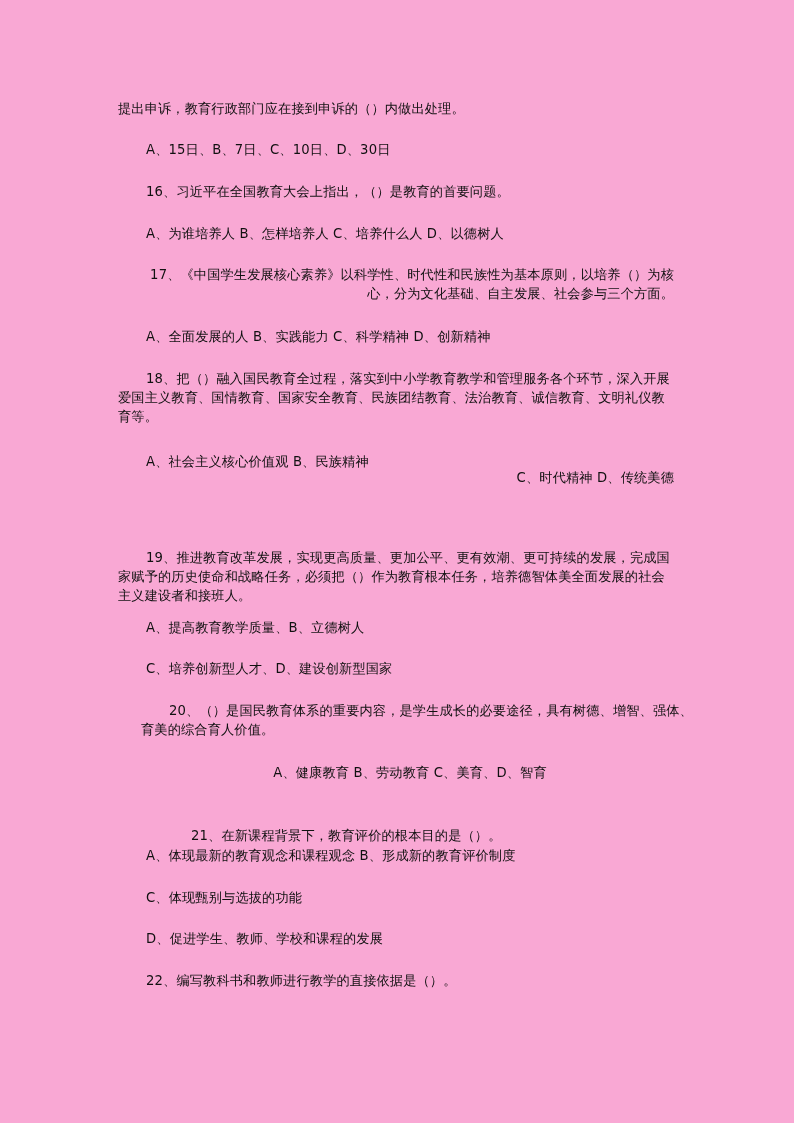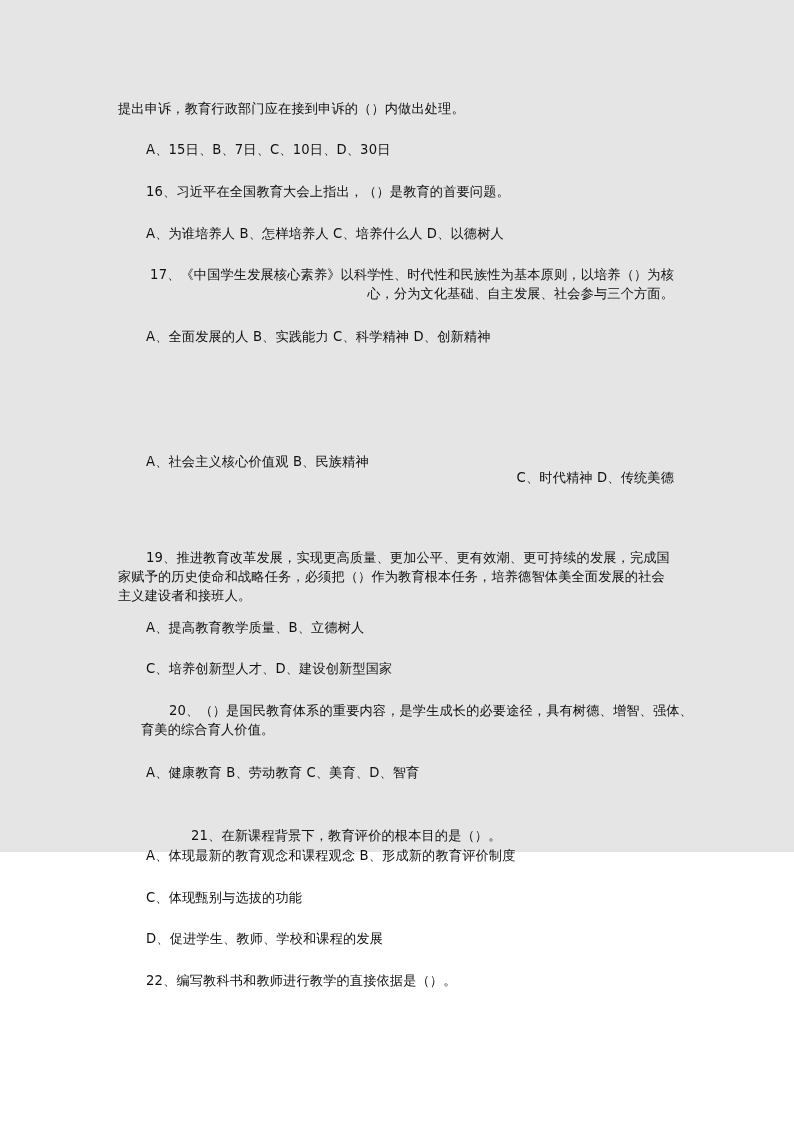--- a/index.html
+++ b/index.html
@@ -2,22 +2,22 @@
 <html><head>
   <meta charset="utf-8">
   <style>
     html, body { margin: 0; padding: 0; background: #ffffff; }
     body {
       width: 794px; height: 1123px; position: relative; overflow: hidden;
       font-family: "DejaVu Sans", "Liberation Sans", sans-serif;
       color: #111111;
     }
     .page {
-      position: absolute; left: 0; top: 0; width: 794px; height: 852px;
-      background: #e5e5e5;
+      position: absolute; left: 0; top: 0; width: 794px; height: 1123px;
+      background: #f9a8d4;
     }
     .p {
       position: absolute;
       left: 118px;
       width: 556px;
       font-size: 13.2px;
       line-height: 19px;
       letter-spacing: 0.15px;
       white-space: normal;
       word-break: break-all;
@@ -28,25 +28,26 @@
 </head>
 <body>
 
 <div class="page">
   <div class="p" style="top:99px;">提出申诉，教育行政部门应在接到申诉的（）内做出处理。</div>
   <div class="p opt" style="top:140px;">A、15日、B、7日、C、10日、D、30日</div>
   <div class="p opt" style="top:182px;">16、习近平在全国教育大会上指出，（）是教育的首要问题。</div>
   <div class="p opt" style="top:224px;">A、为谁培养人 B、怎样培养人 C、培养什么人 D、以德树人</div>
   <div class="p indent" style="top:265px;text-align:right;">17、《中国学生发展核心素养》以科学性、时代性和民族性为基本原则，以培养（）为核心，分为文化基础、自主发展、社会参与三个方面。</div>
   <div class="p opt" style="top:327px;">A、全面发展的人 B、实践能力 C、科学精神 D、创新精神</div>
+  <div class="p indent" style="top:369px;">18、把（）融入国民教育全过程，落实到中小学教育教学和管理服务各个环节，深入开展爱国主义教育、国情教育、国家安全教育、民族团结教育、法治教育、诚信教育、文明礼仪教育等。</div>
   <div class="p opt" style="top:452px;">A、社会主义核心价值观 B、民族精神</div>
   <div class="p opt" style="top:468px;text-align:right;">C、时代精神 D、传统美德</div>
   <div class="p indent" style="top:548px;">19、推进教育改革发展，实现更高质量、更加公平、更有效潮、更可持续的发展，完成国家赋予的历史使命和战略任务，必须把（）作为教育根本任务，培养德智体美全面发展的社会主义建设者和接班人。</div>
   <div class="p opt" style="top:618px;">A、提高教育教学质量、B、立德树人</div>
   <div class="p opt" style="top:659px;">C、培养创新型人才、D、建设创新型国家</div>
   <div class="p indent" style="top:701px;margin-left:23px;">20、（）是国民教育体系的重要内容，是学生成长的必要途径，具有树德、增智、强体、育美的综合育人价值。</div>
-  <div class="p opt" style="top:763px;">A、健康教育 B、劳动教育 C、美育、D、智育</div>
+  <div class="p opt" style="top:763px;text-align:center;">A、健康教育 B、劳动教育 C、美育、D、智育</div>
   <div class="p opt" style="top:826px;margin-left:45px;">21、在新课程背景下，教育评价的根本目的是（）。</div>
   <div class="p opt" style="top:888px;">C、体现甄别与选拔的功能</div>
   <div class="p opt" style="top:846px;">A、体现最新的教育观念和课程观念 B、形成新的教育评价制度</div>
   <div class="p opt" style="top:929px;">D、促进学生、教师、学校和课程的发展</div>
   <div class="p opt" style="top:971px;">22、编写教科书和教师进行教学的直接依据是（）。</div>
 </div>
 
 </body></html>

